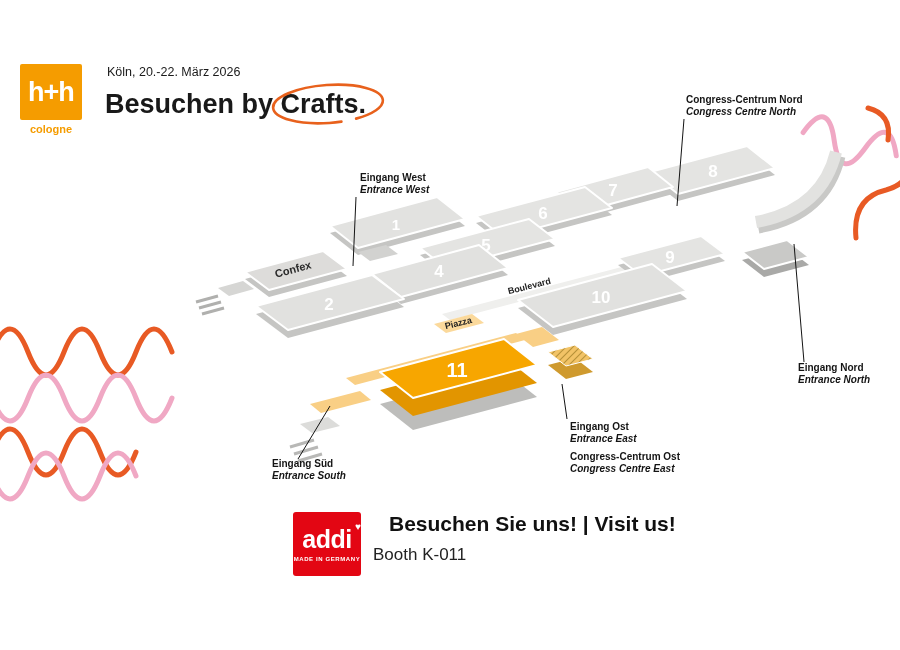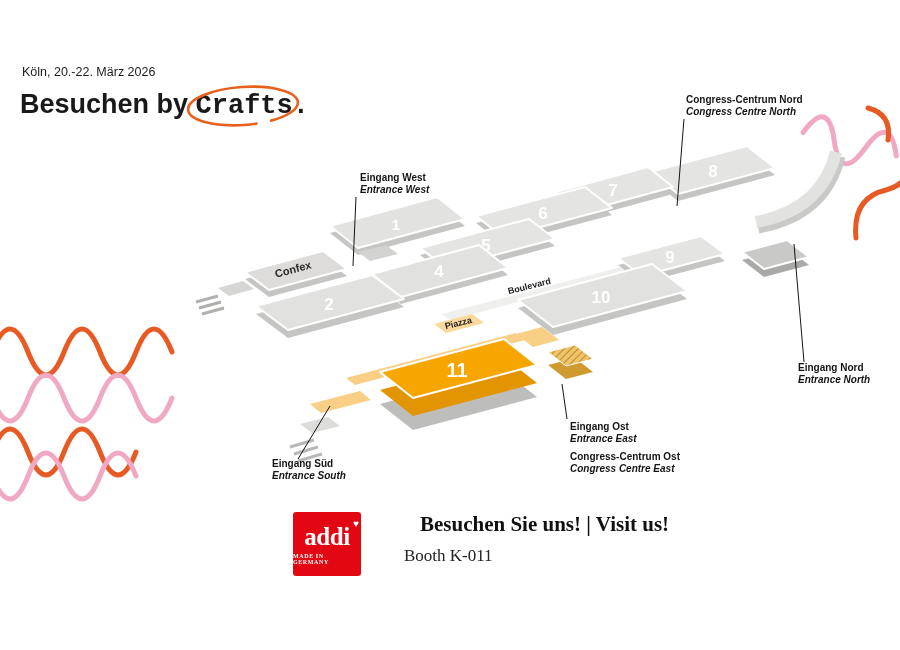--- a/index.html
+++ b/index.html
@@ -9,21 +9,21 @@
 
   
   .header{position:absolute;left:20px;top:64px;display:flex;gap:23px;align-items:flex-start;}
   .logo-square{width:62px;height:56px;background:#f59c00;color:#fff;display:flex;align-items:center;
                justify-content:center;font-size:27px;font-weight:800;letter-spacing:-1px;border-radius:2px;}
   .logo-city{text-align:center;color:#f59c00;font-size:11px;font-weight:700;margin-top:3px;}
   .date-line{font-size:12.5px;color:#1a1a1a;margin:1px 0 9px 2px;}
   .headline{margin:0;font-size:27px;line-height:1.22;font-weight:700;color:#191919;}
   .hl-line{display:block;white-space:nowrap;}
   .hl-strong{font-weight:800;}
-  .hl-crafts{position:relative;display:inline-block;font-family:Liberation Mono, monospace;}
+  .hl-crafts{position:relative;display:inline-block;}
   .ellipse-svg{position:absolute;left:-11px;top:-6px;width:116px;height:44px;overflow:visible;pointer-events:none;}
   .ellipse-svg ellipse{fill:none;stroke:#e8611c;stroke-width:2.6;stroke-linecap:round;
                        stroke-dasharray:94 6;stroke-dashoffset:-20;}
   .hl-business{position:relative;display:inline-block;}
   .underline-svg{position:absolute;left:1px;bottom:-5px;width:100%;height:10px;overflow:visible;pointer-events:none;}
   .underline-svg path{fill:none;stroke:#e8611c;stroke-width:2.6;stroke-linecap:round;}
 
   
   .hall-top{stroke:#ffffff;stroke-width:2;stroke-linejoin:round;}
   .hall-num{font-size:17px;font-weight:700;fill:#ffffff;text-anchor:middle;dominant-baseline:central;}
@@ -33,21 +33,21 @@
   .lbl-it{font-style:italic;}
   .area-label{font-size:11px;font-weight:700;fill:#2b2b2b;text-anchor:middle;}
   .small-label{font-size:9px;font-weight:700;fill:#222;text-anchor:middle;}
   .small-label-light{font-size:9px;font-weight:600;fill:#222;text-anchor:middle;}
   .ptr{stroke:#141414;stroke-width:1;}
   .squiggle{fill:none;stroke-width:5;stroke-linecap:round;}
   .sq-orange{stroke:#e85a24;}
   .sq-pink{stroke:#f0a8c4;}
 
   
-  .footer{position:absolute;left:293px;top:512px;display:flex;gap:43px;align-items:flex-start;font-family:Liberation Serif, serif;}
+  .footer{position:absolute;left:293px;top:512px;display:flex;gap:12px;align-items:flex-start;}
   .addi-box{background:#e30613;width:68px;height:64px;display:flex;flex-direction:column;align-items:center;
             justify-content:center;border-radius:3px;}
   .addi-word{color:#fff;font-weight:800;font-size:25px;letter-spacing:-0.5px;line-height:1;position:relative;}
   .addi-heart{font-size:10px;position:absolute;top:-5px;right:-9px;color:#fff;}
   .addi-tagline{color:#fff;font-size:6px;letter-spacing:0.6px;margin-top:4px;font-weight:700;}
   .visit-line{font-size:21px;font-weight:800;color:#111;margin-bottom:9px;margin-left:16px;}
   .hall-line{font-size:17px;color:#222;margin-bottom:7px;}
   .booth-line{font-size:17px;color:#222;}
 </style>
 </head>
@@ -211,20 +211,26 @@
       <tspan x="570">Congress-Centrum Ost</tspan>
       <tspan class="lbl-it" x="570" dy="12">Congress Centre East</tspan>
     </text>
     <text class="map-label" x="272" y="467">
       <tspan x="272">Eingang Süd</tspan>
       <tspan class="lbl-it" x="272" dy="12">Entrance South</tspan>
     </text>
   </svg>
 
   <div class="header">
+    <div class="brand-logo">
+      <div class="logo-square">
+        <span>h+h</span>
+      </div>
+      <div class="logo-city">cologne</div>
+    </div>
     <div class="header-text">
       <div class="date-line">Köln, 20.-22. März 2026</div>
       <h1 class="headline">
         <span class="hl-line"><span>Besuchen by </span><span class="hl-crafts hl-strong"><svg class="ellipse-svg" viewBox="0 0 116 44">
                 <ellipse cx="58" cy="22" rx="55" ry="19" pathLength="100" transform="rotate(-4 58 22)"></ellipse>
               </svg><span>Crafts.</span></span></span>
       </h1>
     </div>
   </div>
 

